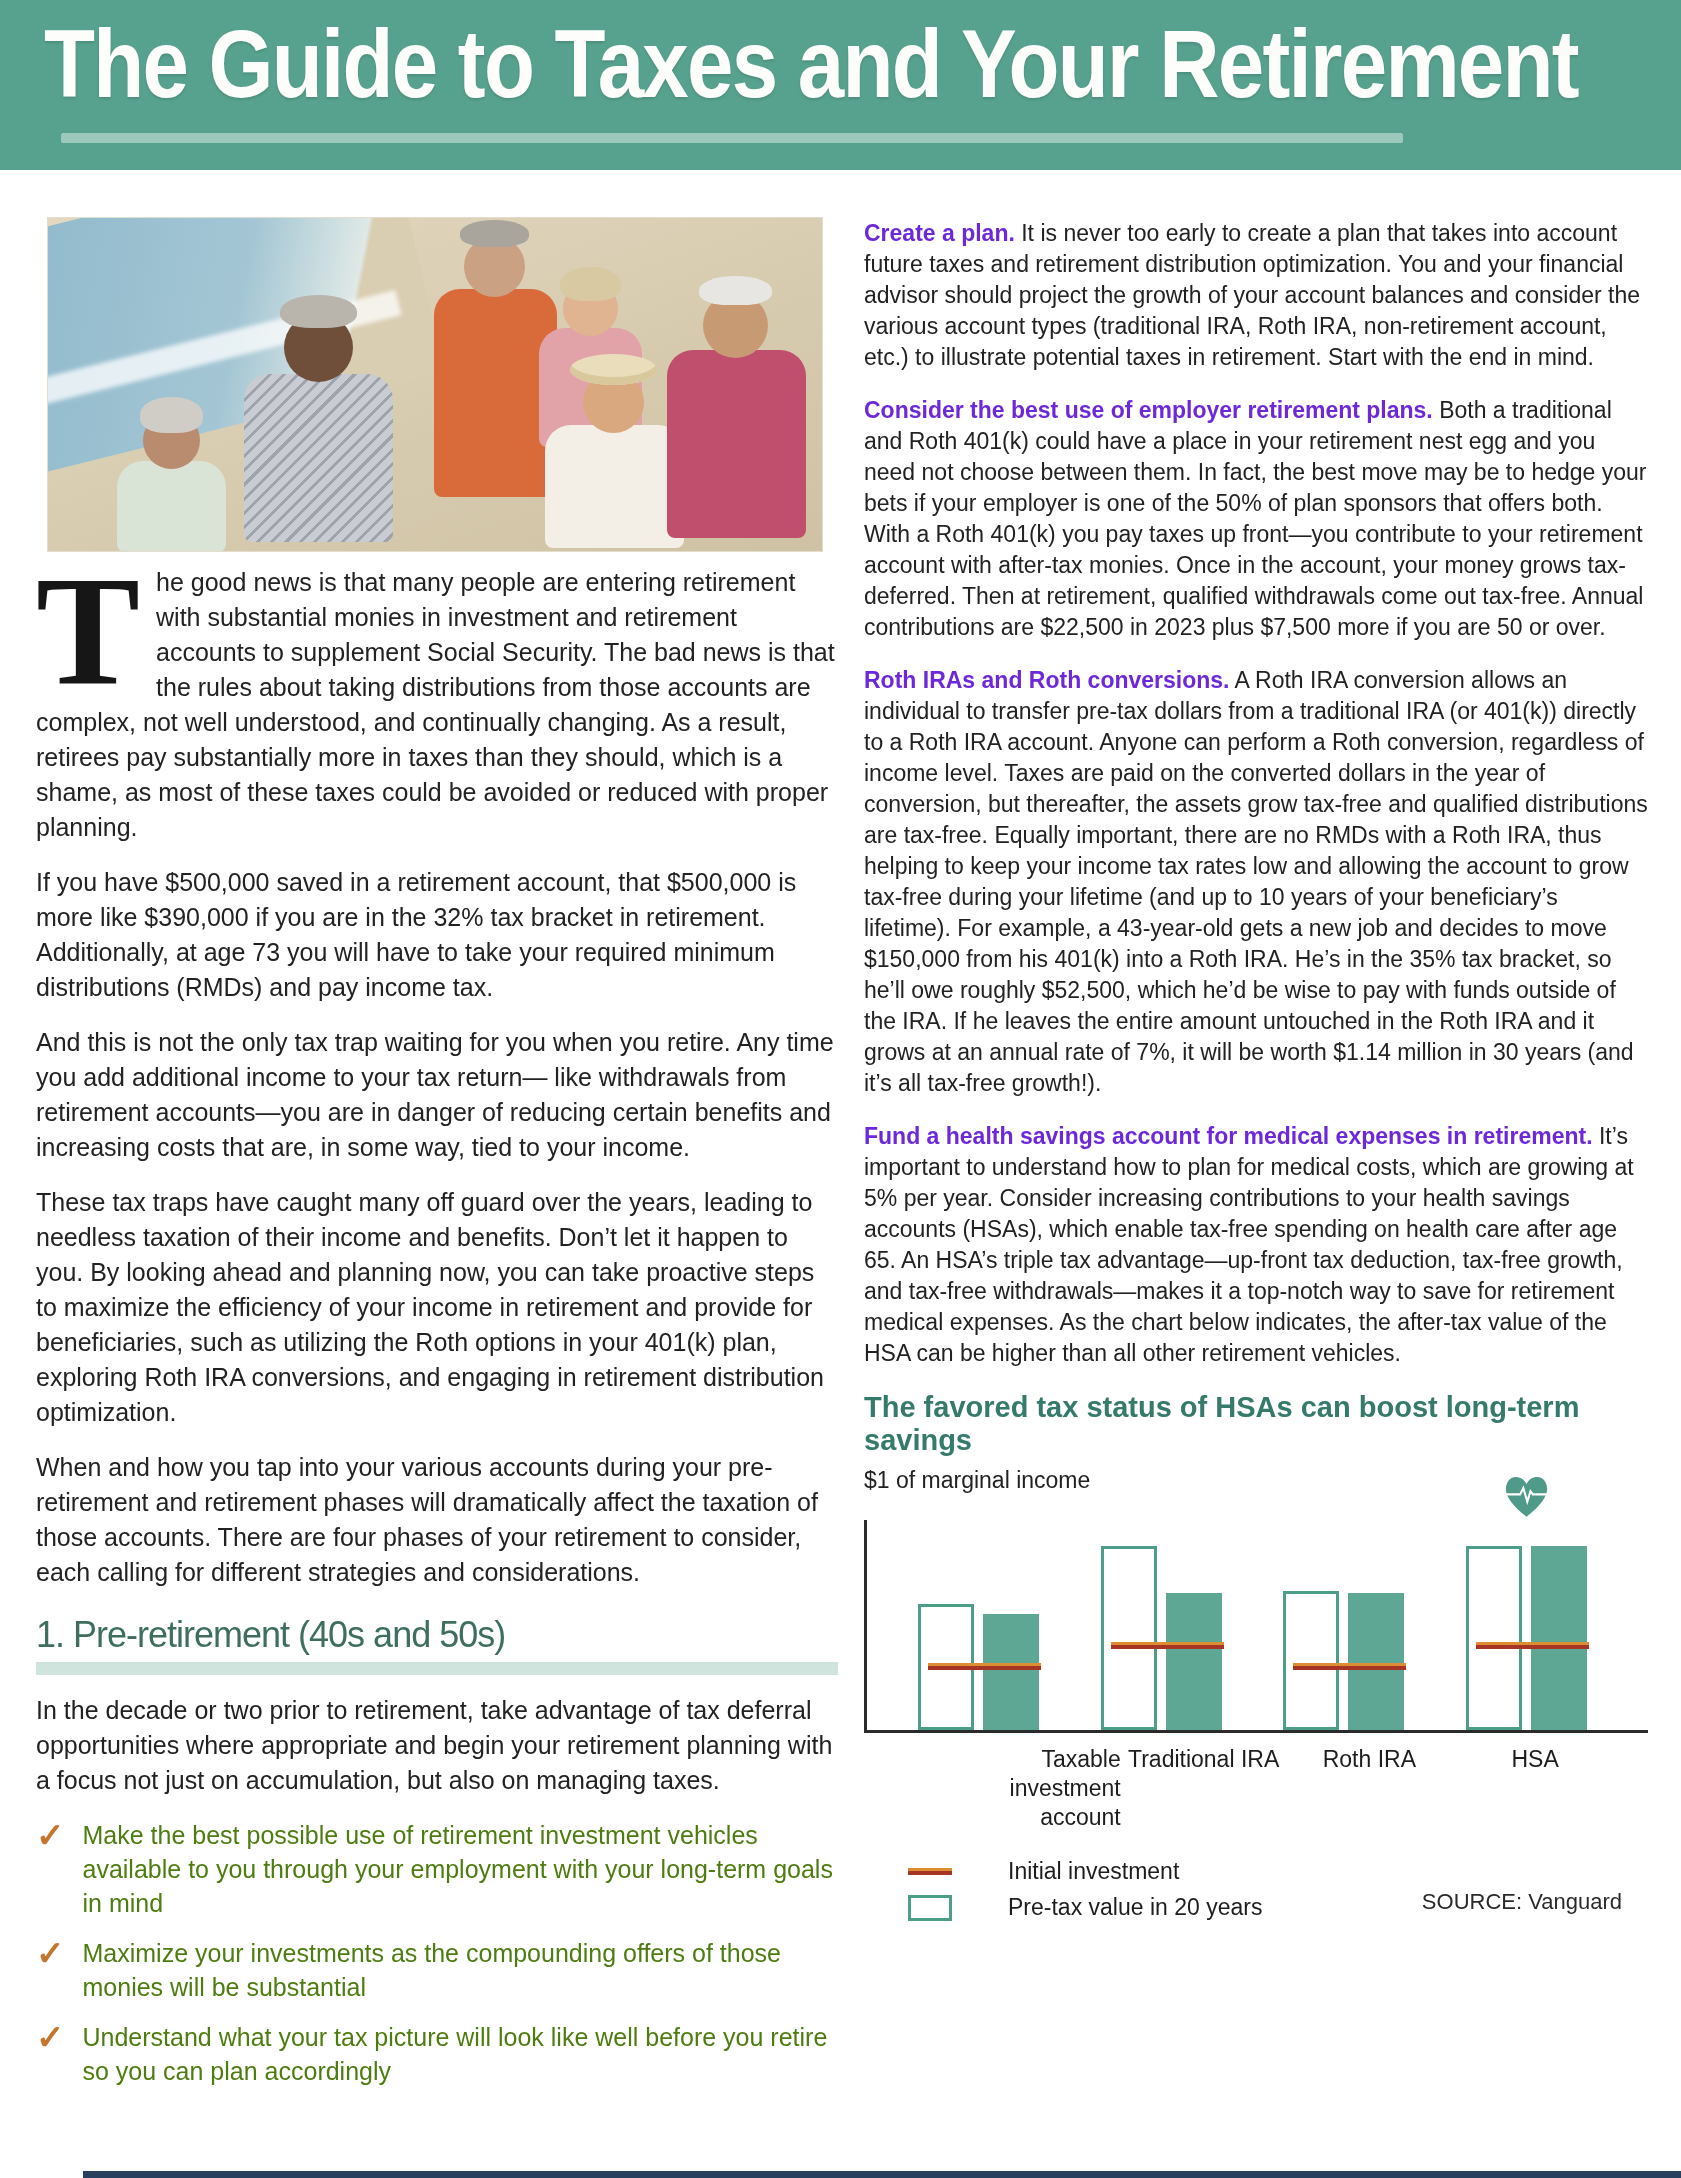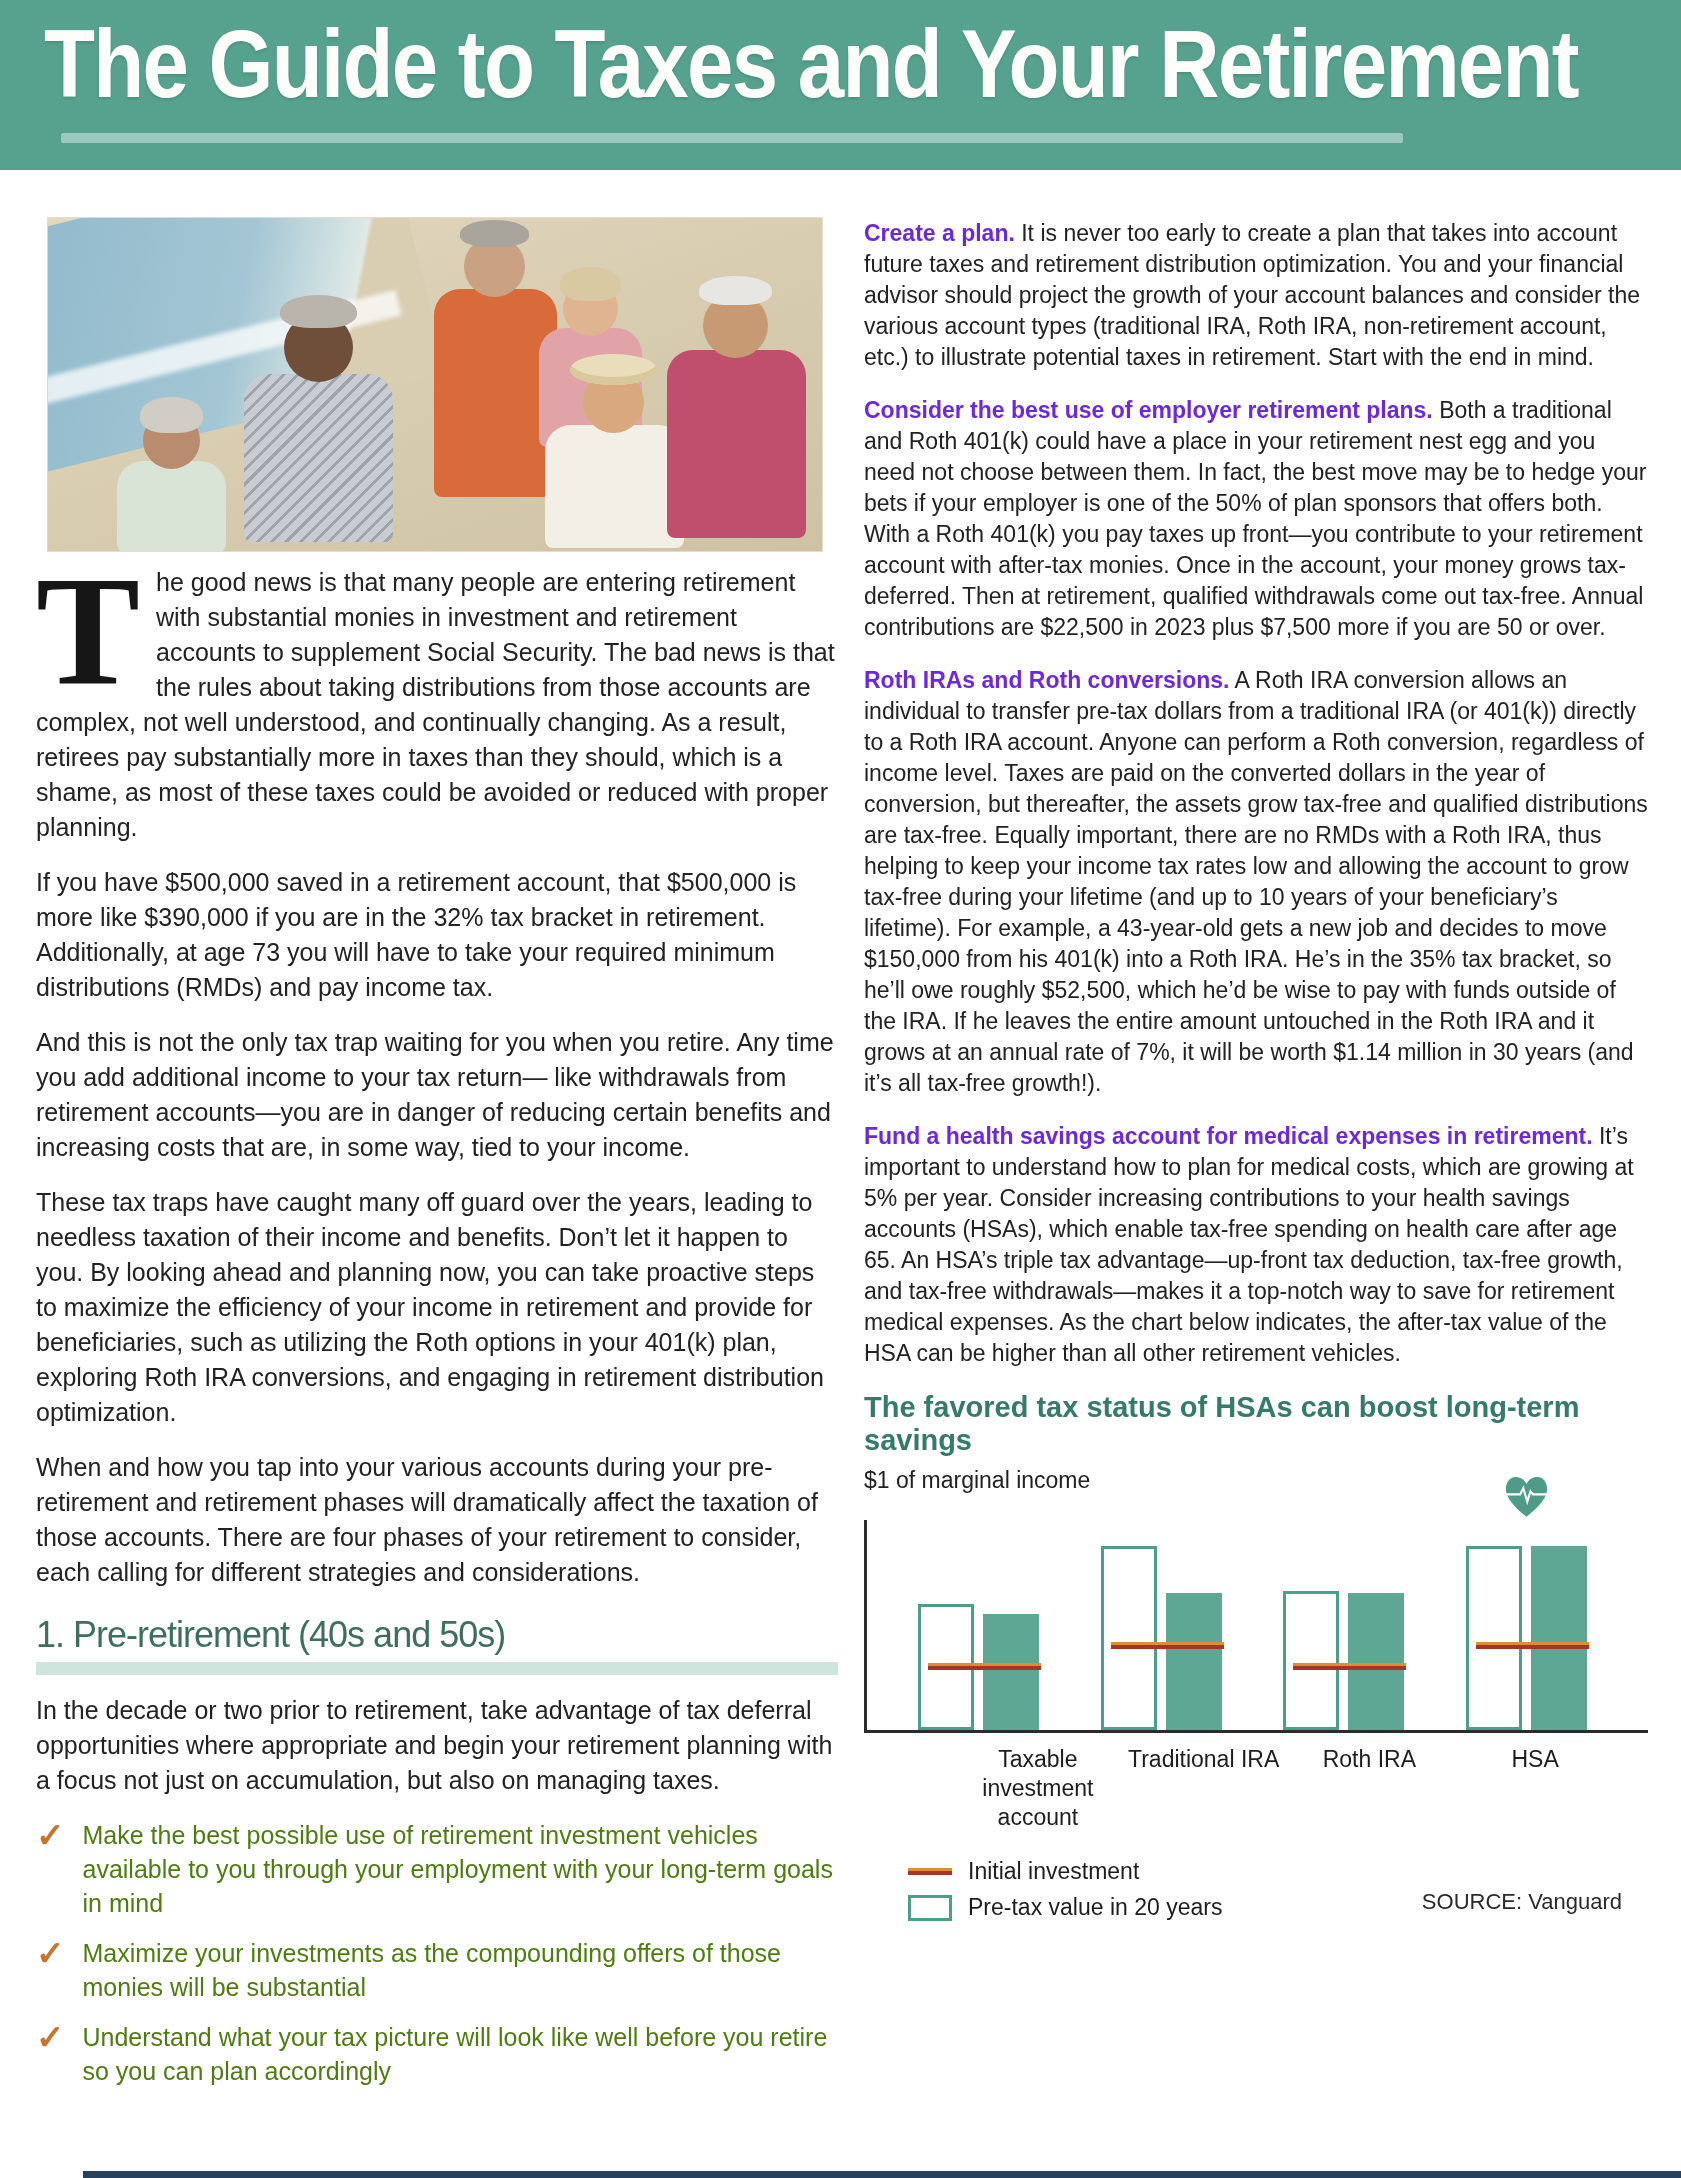--- a/index.html
+++ b/index.html
@@ -111,28 +111,28 @@
   .init-line {
     position:absolute; left:10px; right:-2px; height:7px;
     background:linear-gradient(to bottom, var(--initial-line-top,#dd8e33) 0 45%, var(--initial-line-bottom,#a63526) 45% 100%);
     z-index:2;
   }
   .heart-icon { position:absolute; top:-48px; }
   .xlabels {
     display:grid; grid-template-columns:repeat(4,1fr); padding:0 30px 0 91px;
     margin-top:12px;
   }
-  .xlabel { text-align:center; font-size:23px; color:#1d1d1d; max-width:203px; margin:0 auto; line-height:29px; }
+  .xlabel { text-align:right; font-size:23px; color:#1d1d1d; max-width:203px; margin:0 auto; line-height:29px; }
   .legend { position:relative; margin:26px 0 0 44px; }
   .legend-row { display:flex; align-items:center; gap:16px; margin-bottom:9px; }
   .sw { width:44px; flex:0 0 44px; }
   .sw-line { height:7px; background:linear-gradient(to bottom, var(--initial-line-top,#dd8e33) 0 45%, var(--initial-line-bottom,#a63526) 45% 100%); }
   .sw-outlined { height:26px; border:3px solid var(--chart-outline,#4d9d8b); background:#fff; }
   .sw-filled { height:26px; background:var(--chart-teal,#5ea795); }
-  .legend-row span { font-size:23px; color:#1d1d1d; }
+  .legend-row span { font-size:23px; color:#1d1d1d;margin-left:40px; }
   .source {
     position:absolute; right:26px; bottom:6px; font-size:22px; color:#2a2a2a;
   }
   .footer-strip {
     position:absolute; left:83px; right:0; bottom:0; height:7px; background:#26405e;
   }
 </style>
 </head>
 <body>
 

